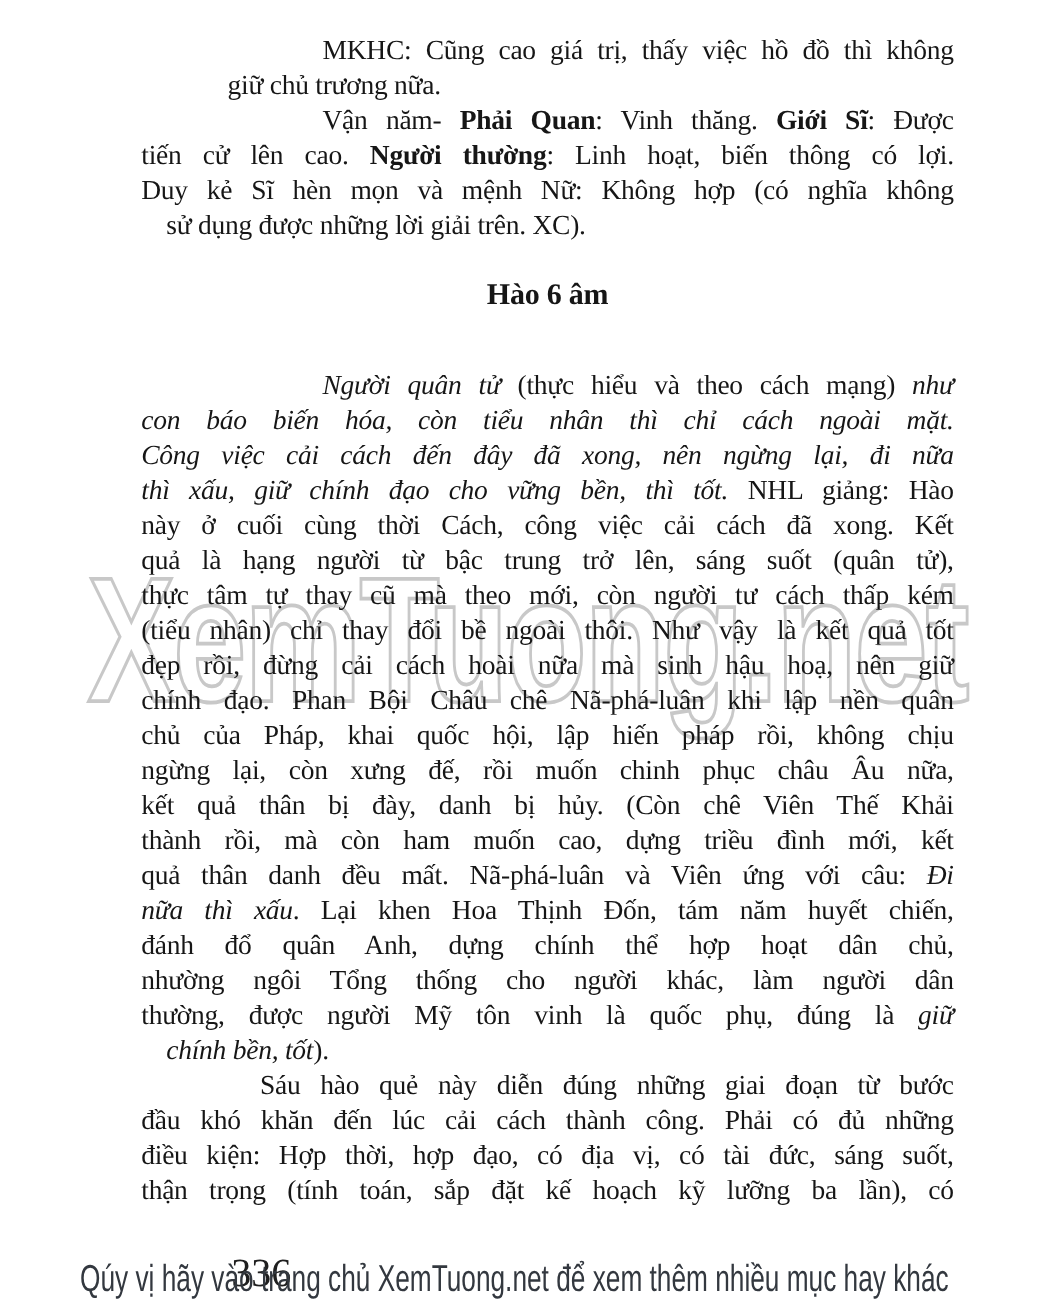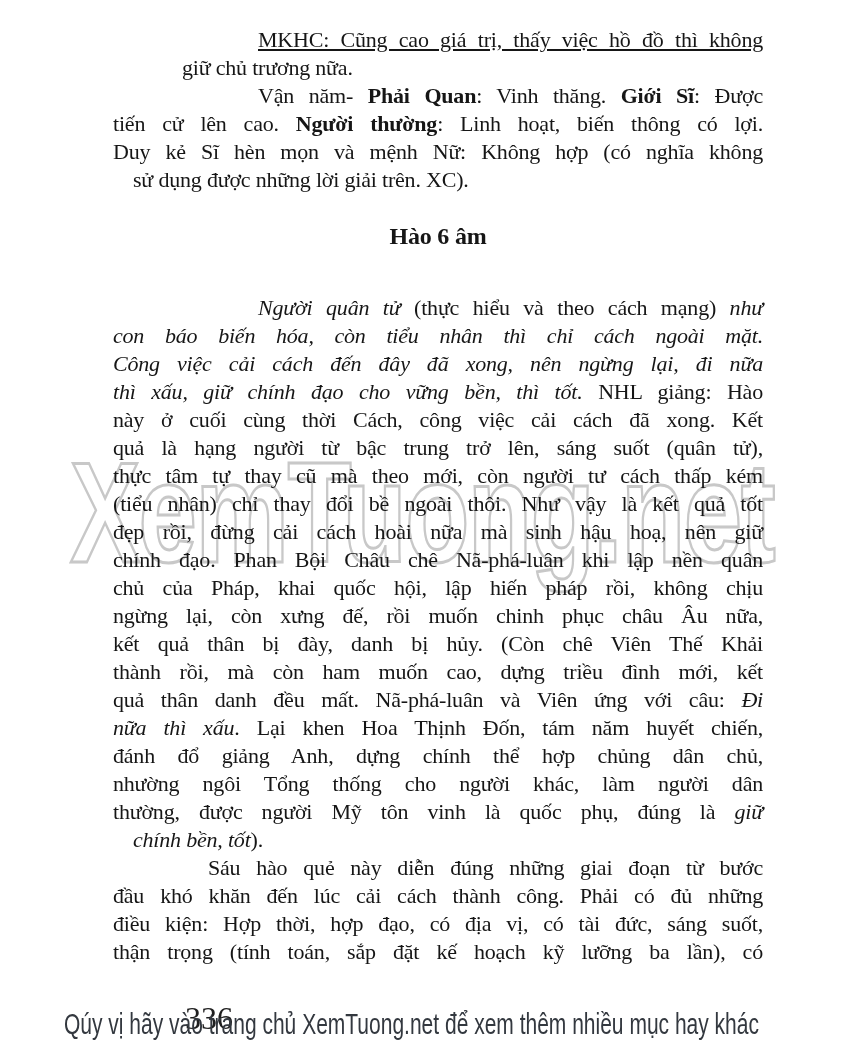--- a/index.html
+++ b/index.html
@@ -39,21 +39,21 @@
 </style>
 </head>
 <body>
 
 <div class="page">
 
   <div class="watermark">XemTuong.net</div>
 
   <div class="content">
       <div class="para">
-        <div class="line" style="text-indent: 145px; text-decoration: underline;"><span>MKHC: Cũng cao giá trị, thấy việc hồ đồ thì không</span></div>
+        <div class="line" style="text-indent: 145px;"><span>MKHC: Cũng cao giá trị, thấy việc hồ đồ thì không</span></div>
         <div class="line last" style="margin-left: 69px;"><span>giữ chủ trương nữa.</span></div>
         <div class="line" style="text-indent: 145px;"><span>Vận năm- </span><span class="b">Phải Quan</span><span>: Vinh thăng. </span><span class="b">Giới Sĩ</span><span>: Được</span></div>
         <div class="line"><span>tiến cử lên cao. </span><span class="b">Người thường</span><span>: Linh hoạt, biến thông có lợi.</span></div>
         <div class="line"><span>Duy kẻ Sĩ hèn mọn và mệnh Nữ: Không hợp (có nghĩa không</span></div>
         <div class="line last"><span>sử dụng được những lời giải trên. XC).</span></div>
       </div>
       <div class="heading">Hào 6 âm</div>
       <div class="para">
         <div class="line" style="text-indent: 145px;"><span class="i">Người quân tử </span><span>(thực hiểu và theo cách mạng) </span><span class="i">như</span></div>
         <div class="line"><span class="i">con báo biến hóa, còn tiểu nhân thì chỉ cách ngoài mặt.</span></div>
@@ -64,21 +64,21 @@
         <div class="line"><span>thực tâm tự thay cũ mà theo mới, còn người tư cách thấp kém</span></div>
         <div class="line"><span>(tiểu nhân) chỉ thay đổi bề ngoài thôi. Như vậy là kết quả tốt</span></div>
         <div class="line"><span>đẹp rồi, đừng cải cách hoài nữa mà sinh hậu hoạ, nên giữ</span></div>
         <div class="line"><span>chính đạo. Phan Bội Châu chê Nã-phá-luân khi lập nền quân</span></div>
         <div class="line"><span>chủ của Pháp, khai quốc hội, lập hiến pháp rồi, không chịu</span></div>
         <div class="line"><span>ngừng lại, còn xưng đế, rồi muốn chinh phục châu Âu nữa,</span></div>
         <div class="line"><span>kết quả thân bị đày, danh bị hủy. (Còn chê Viên Thế Khải</span></div>
         <div class="line"><span>thành rồi, mà còn ham muốn cao, dựng triều đình mới, kết</span></div>
         <div class="line"><span>quả thân danh đều mất. Nã-phá-luân và Viên ứng với câu: </span><span class="i">Đi</span></div>
         <div class="line"><span class="i">nữa thì xấu</span><span>. Lại khen Hoa Thịnh Đốn, tám năm huyết chiến,</span></div>
-        <div class="line"><span>đánh đổ giảng Anh, dựng chính thể hợp chủng dân chủ,</span></div>
+        <div class="line"><span>đánh đổ quân Anh, dựng chính thể hợp hoạt dân chủ,</span></div>
         <div class="line"><span>nhường ngôi Tổng thống cho người khác, làm người dân</span></div>
         <div class="line"><span>thường, được người Mỹ tôn vinh là quốc phụ, đúng là </span><span class="i">giữ</span></div>
         <div class="line last"><span class="i">chính bền, tốt</span><span>).</span></div>
       </div>
       <div class="para">
         <div class="line" style="text-indent: 95px;"><span>Sáu hào quẻ này diễn đúng những giai đoạn từ bước</span></div>
         <div class="line"><span>đầu khó khăn đến lúc cải cách thành công. Phải có đủ những</span></div>
         <div class="line"><span>điều kiện: Hợp thời, hợp đạo, có địa vị, có tài đức, sáng suốt,</span></div>
         <div class="line"><span>thận trọng (tính toán, sắp đặt kế hoạch kỹ lưỡng ba lần), có</span></div>
       </div>

